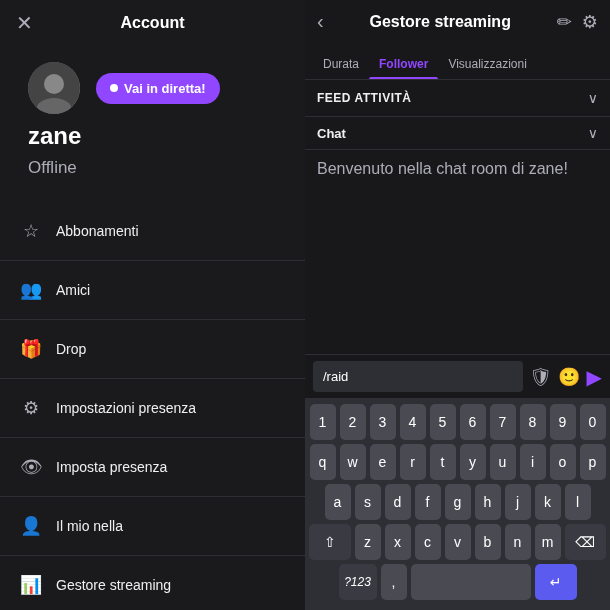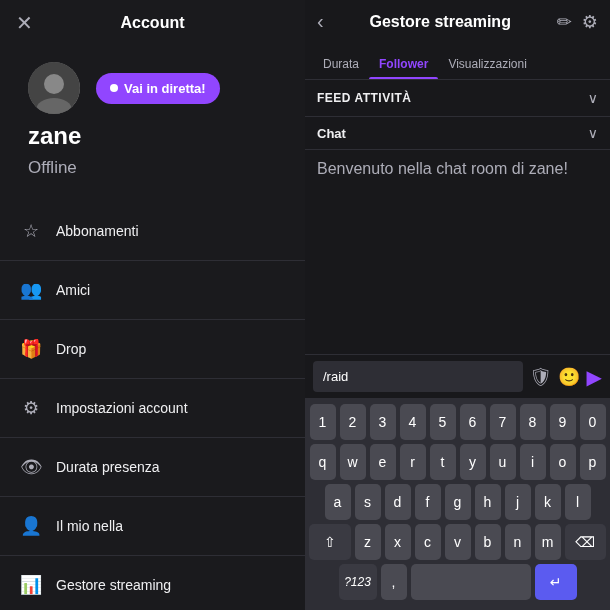--- a/index.html
+++ b/index.html
@@ -397,26 +397,26 @@
       <span>Amici</span>
     </div>
       <div class="divider"></div>
       <div class="menu-item">
       <span class="menu-icon">🎁</span>
       <span>Drop</span>
     </div>
       <div class="divider"></div>
       <div class="menu-item">
       <span class="menu-icon">⚙</span>
-      <span>Impostazioni account</span>
+      <span>Impostazioni presenza</span>
     </div>
       <div class="divider"></div>
       <div class="menu-item">
       <span class="menu-icon">👁</span>
-      <span>Durata presenza</span>
+      <span>Imposta presenza</span>
     </div>
       <div class="divider"></div>
       <div class="menu-item">
       <span class="menu-icon">👤</span>
       <span>Il mio nella</span>
     </div>
       <div class="divider"></div>
       <div class="menu-item">
       <span class="menu-icon">📊</span>
       <span>Gestore streaming</span>

